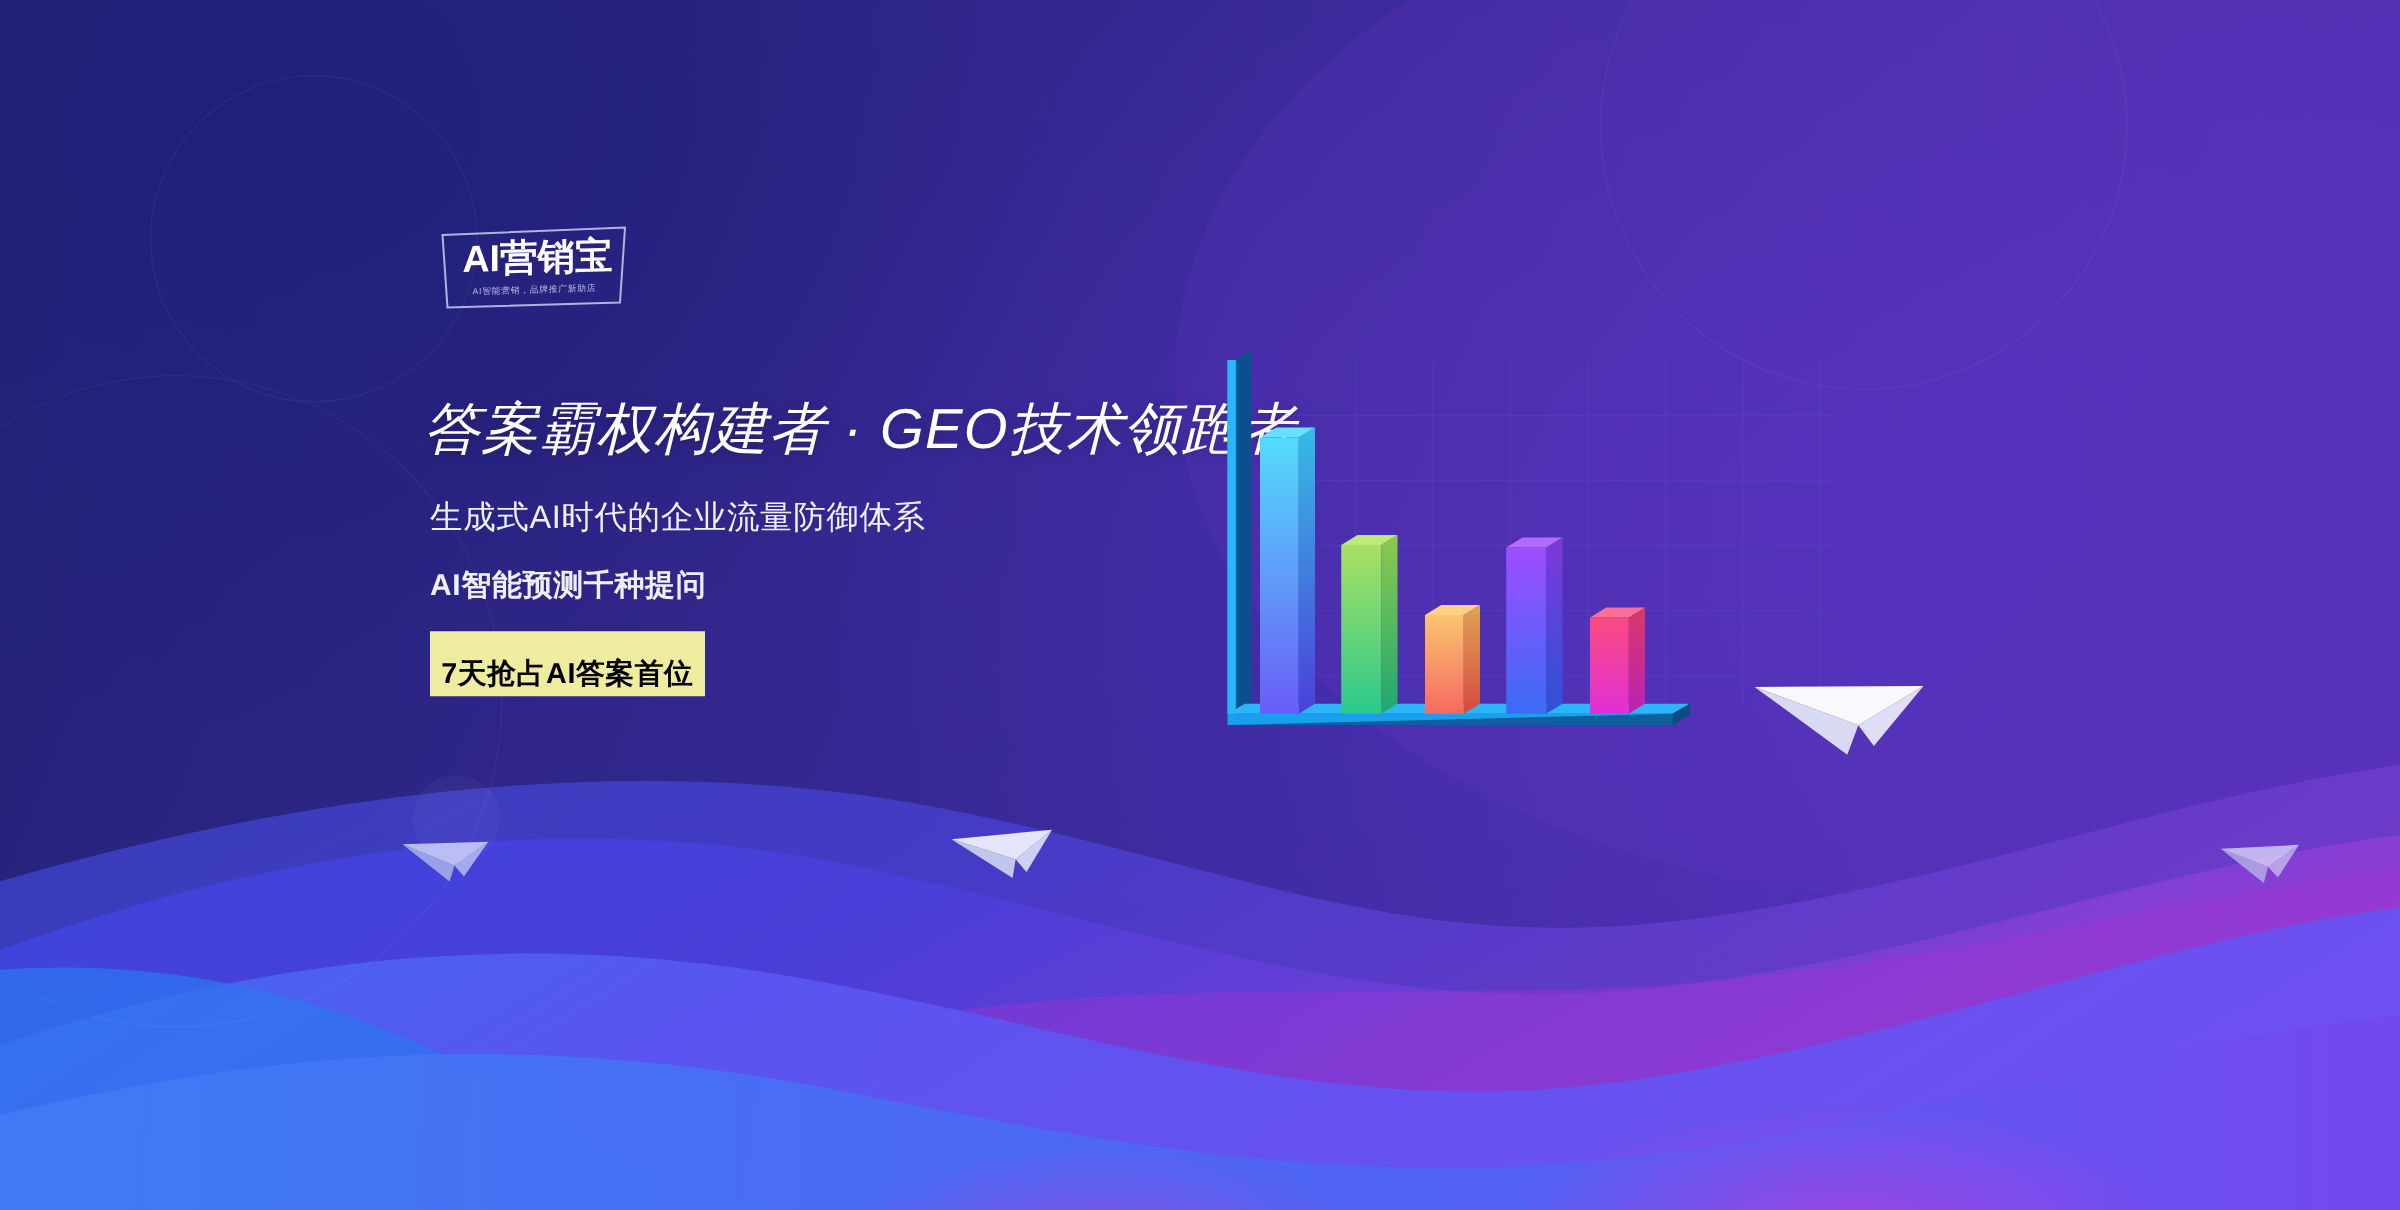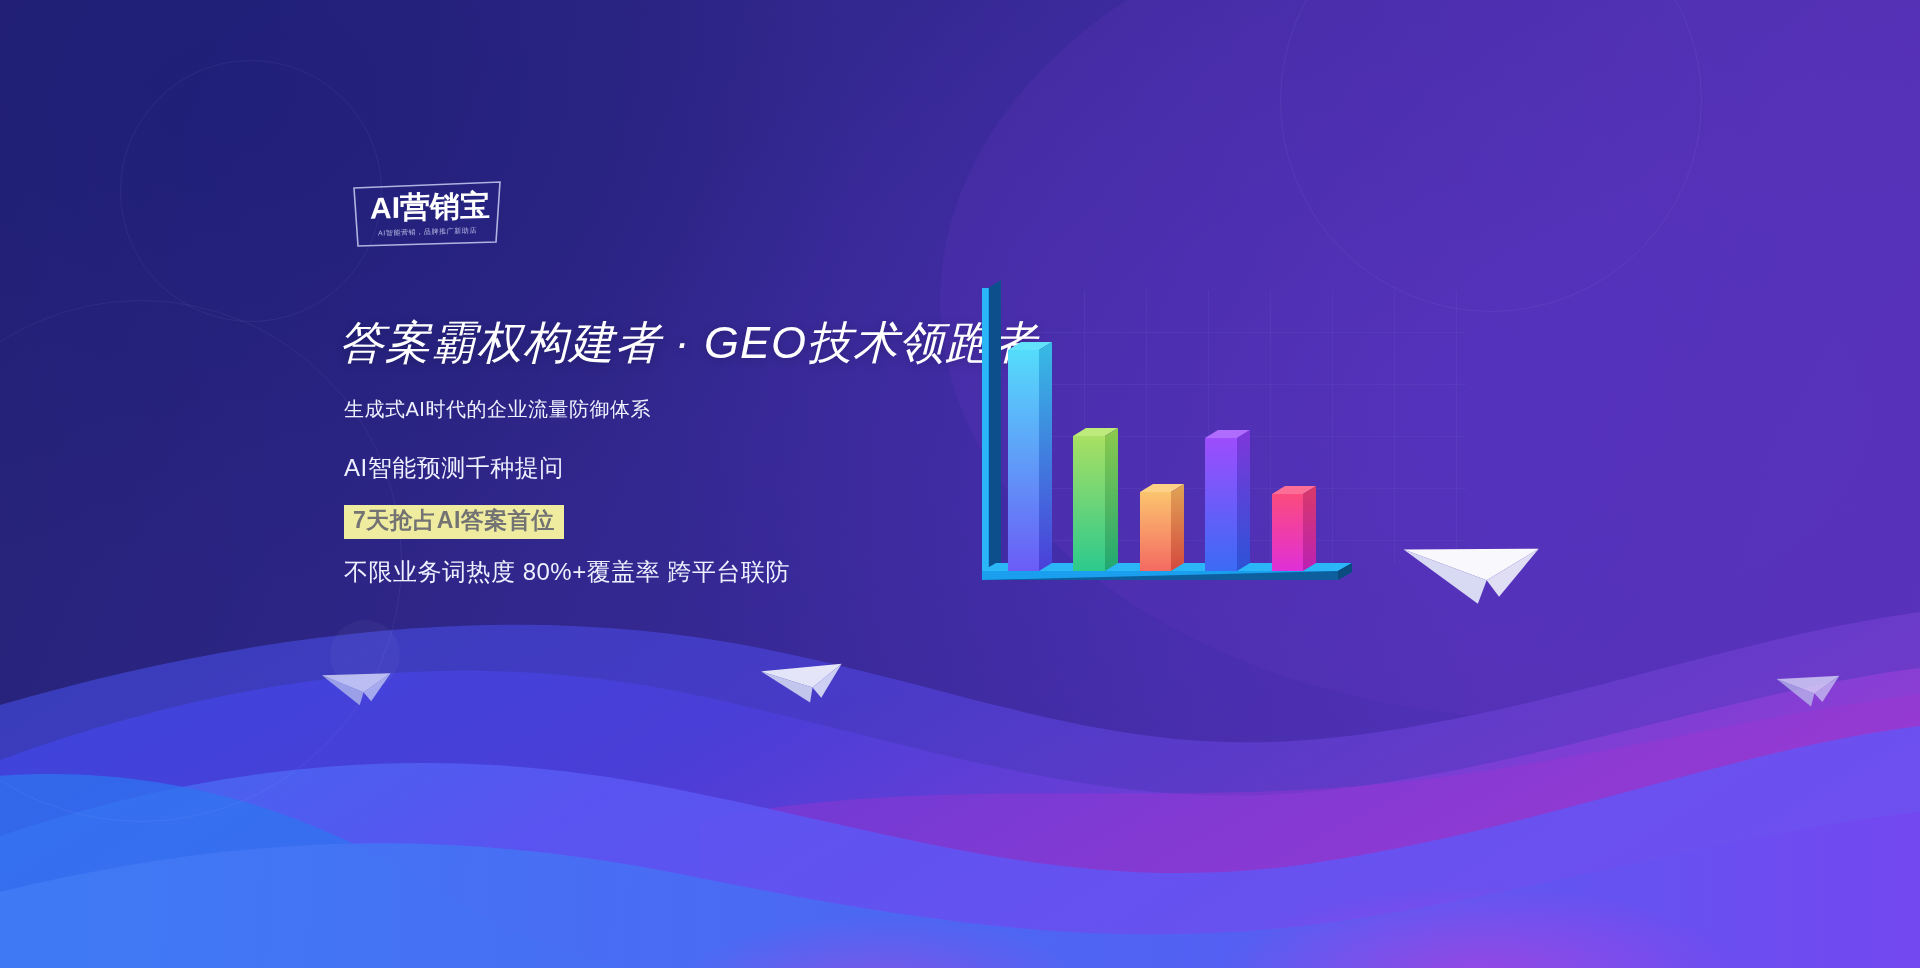--- a/index.html
+++ b/index.html
@@ -50,35 +50,35 @@
   
   .headline{
     position:absolute;left:339px;top:316px;
     font-size:45px;line-height:1.18;color:#ffffff;
     font-weight:400;white-space:nowrap;letter-spacing:1px;
     text-shadow:0 2px 10px rgba(0,0,0,.22);
     font-style:italic;
   }
   .sub1{
     position:absolute;left:344px;top:396px;
-    font-size:20px;color:#eef0ff;white-space:nowrap;letter-spacing:.5px;
+    font-size:26px;color:#eef0ff;white-space:nowrap;letter-spacing:.5px;
   }
   .sub2{
     position:absolute;left:344px;top:452px;
-    font-size:24px;color:#eef0ff;white-space:nowrap;letter-spacing:.5px;
+    font-size:24px;color:#eef0ff;white-space:nowrap;letter-spacing:.5px;font-weight:bold;
   }
   .hl-wrap{
     position:absolute;left:344px;top:505px;
   }
   .hl{
     display:inline-block;
     background:#efeca0;
-    color:#737373;
+    color:#000000;
     font-size:23px;font-weight:700;
-    padding:3px 9px 6px 9px;
+    padding:21px 9px 6px 9px;
     white-space:nowrap;letter-spacing:.5px;
     line-height:1.1;
   }
   .sub3{
     position:absolute;left:344px;top:556px;
     font-size:24px;color:#eef0ff;white-space:nowrap;letter-spacing:.5px;
   }
 
   
   .chart{
@@ -158,21 +158,20 @@
     <div class="logo-text">AI营销宝</div>
     <div class="logo-sub">AI智能营销，品牌推广新助店</div>
   </div>
 
   <div class="headline">答案霸权构建者 · GEO技术领跑者</div>
   <div class="sub1">生成式AI时代的企业流量防御体系</div>
   <div class="sub2">AI智能预测千种提问</div>
   <div class="hl-wrap">
     <span class="hl">7天抢占AI答案首位</span>
   </div>
-  <div class="sub3">不限业务词热度 80%+覆盖率 跨平台联防</div>
 
   <div class="chart">
     <svg width="520" height="400" viewBox="0 0 520 400">
       <defs>
 
         <pattern id="grid" width="62" height="52" patternUnits="userSpaceOnUse">
           <path d="M62 0 L0 0 0 52" fill="none" stroke="#6a6fd0" stroke-width="0.9" opacity="0.30"></path>
         </pattern>
 
         <linearGradient id="b1f" x1="0" y1="0" x2="0" y2="1">

